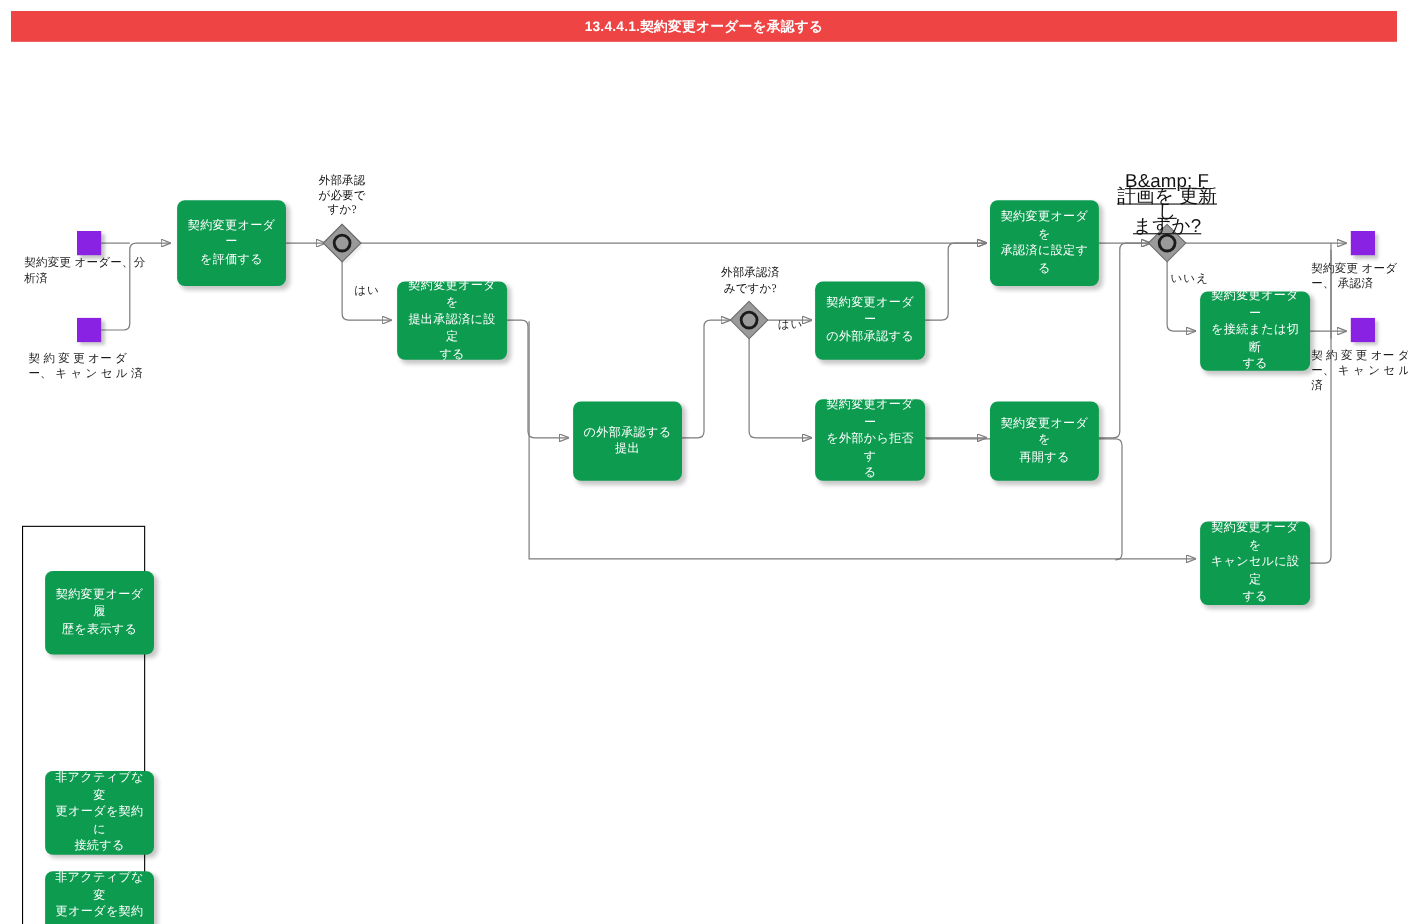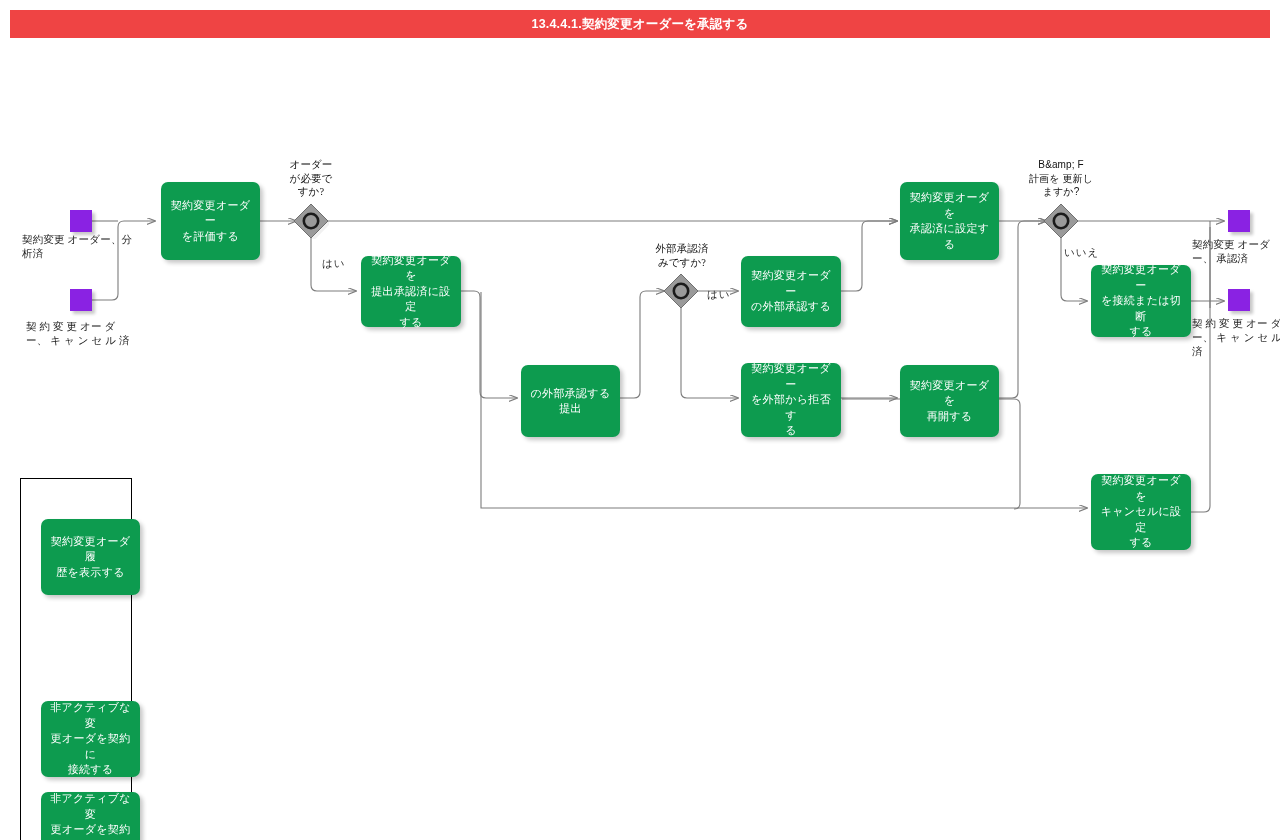--- a/index.html
+++ b/index.html
@@ -84,21 +84,22 @@
     position:absolute;
     text-align:center;
     font-size:10.5px;
     line-height:13.5px;
     color:#111111;
     letter-spacing:.1px;
     white-space:pre-line;
   }
   .gw-label.sans{
     font-family:"Liberation Sans","DejaVu Sans",sans-serif;
-    font-size:10px;
+    font-size:17px;
+    text-decoration:underline;
   }
   
   .edge-label{
     position:absolute;
     font-size:10.5px;
     color:#1c1c1c;
     letter-spacing:1px;
   }
   
   #legend-box{
@@ -183,21 +184,21 @@
   <div class="evt-label" style="left: 1192px; top: 317px; width: 92px; white-space: pre-line;">契 約 変 更 オー ダー、 キ ャ ン セ ル 済</div>
 
   <div class="gateway" style="left:293px; top:203px;">
     <svg width="36" height="36" viewBox="0 0 36 36">
       <polygon points="18,1 35,18 18,35 1,18" fill="#9a9a9a" stroke="#6e6e6e" stroke-width="1"></polygon>
       <polygon points="19.5,3 36,19 19.5,36 3,19" fill="rgba(0,0,0,.16)" stroke="none" transform="translate(1.5,1.5)" opacity=".35"></polygon>
       <polygon points="18,1 35,18 18,35 1,18" fill="#9a9a9a" stroke="#6e6e6e" stroke-width="1"></polygon>
       <circle cx="18" cy="18" r="7.2" fill="none" stroke="#1b1b1b" stroke-width="2.6"></circle>
     </svg>
   </div>
-  <div class="gw-label" style="left: 266px; top: 158px; width: 90px; white-space: pre-line;">オーダー
+  <div class="gw-label" style="left: 266px; top: 158px; width: 90px; white-space: pre-line;">外部承認
 が必要で
 すか?</div>
 
   <div class="gateway" style="left:663px; top:273px;">
     <svg width="36" height="36" viewBox="0 0 36 36">
       <polygon points="18,1 35,18 18,35 1,18" fill="#9a9a9a" stroke="#6e6e6e" stroke-width="1"></polygon>
       <circle cx="18" cy="18" r="7.2" fill="none" stroke="#1b1b1b" stroke-width="2.6"></circle>
     </svg>
   </div>
   <div class="gw-label" style="left: 636px; top: 242px; width: 92px; white-space: pre-line;">外部承認済

